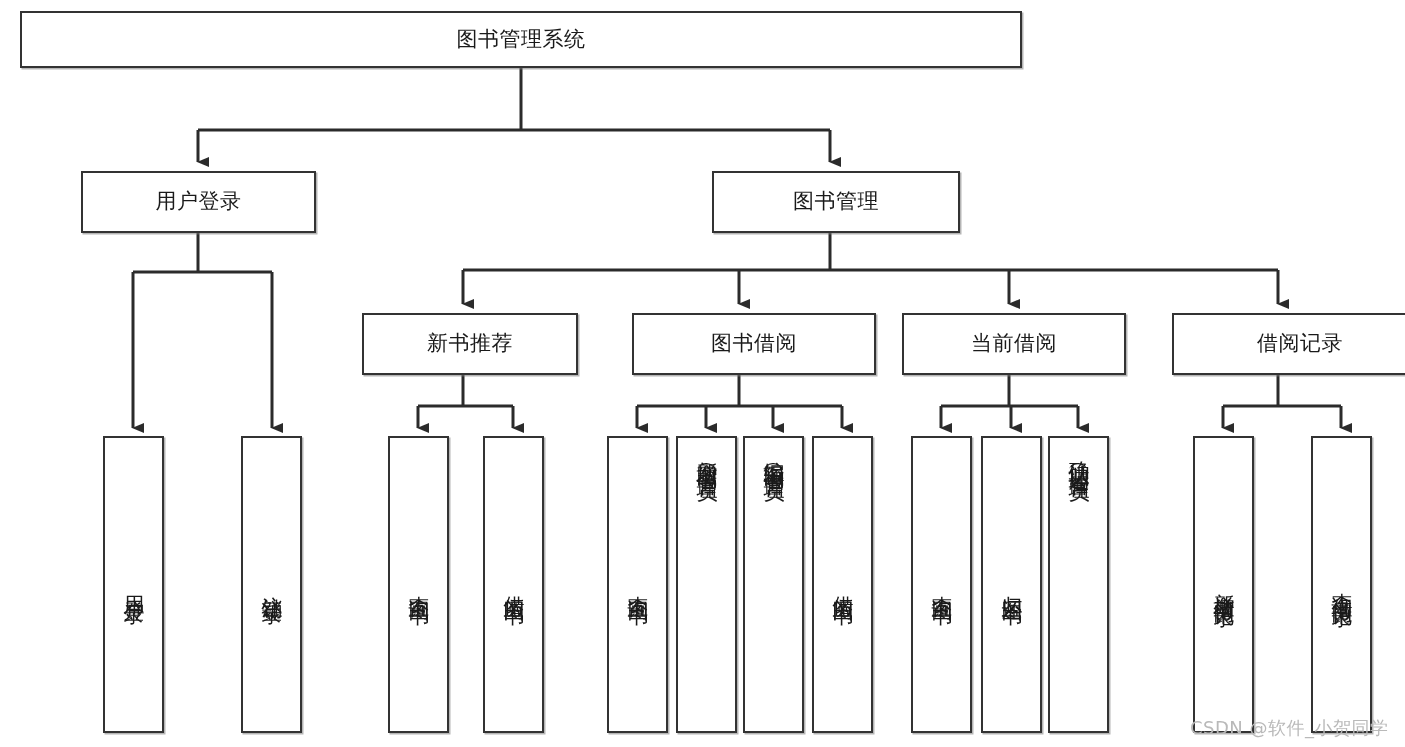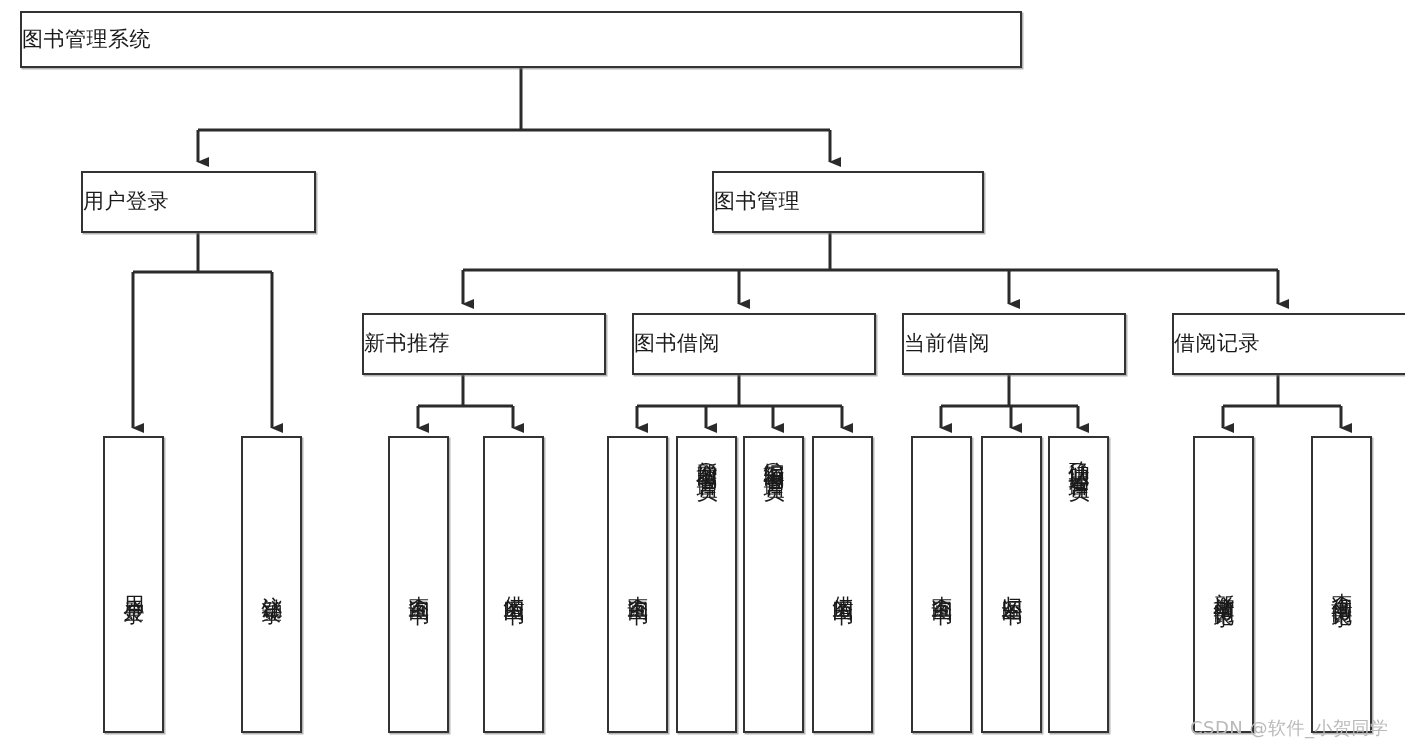--- a/index.html
+++ b/index.html
@@ -26,20 +26,21 @@
     height: 747px;
   }
   .node-box {
     position: absolute;
     box-sizing: border-box;
     background: #ffffff;
     border: 2px solid #333333;
     box-shadow: 1.5px 1.5px 0 0 rgba(120,120,120,0.55);
     display: flex;
     align-items: center;
+    justify-content: center;
   }
   .node-label-h {
     font-size: 21px;
     color: #1a1a1a;
     letter-spacing: 0.5px;
     white-space: nowrap;
     line-height: 1.2;
   }
   .node-label-v {
     font-size: 21px;
@@ -126,25 +127,25 @@
     </g>
   </svg>
 
   <div class="node-box" style="left:20px; top:11px; width:1002px; height:57px;">
     <span class="node-label-h">图书管理系统</span>
   </div>
 
   <div class="node-box" style="left:81px; top:171px; width:235px; height:62px;">
     <span class="node-label-h">用户登录</span>
   </div>
-  <div class="node-box" style="left:712px; top:171px; width:272px; height:62px;">
+  <div class="node-box" style="left:712px; top:171px; width:248px; height:62px;">
     <span class="node-label-h">图书管理</span>
   </div>
 
-  <div class="node-box" style="left:362px; top:313px; width:244px; height:62px;">
+  <div class="node-box" style="left:362px; top:313px; width:216px; height:62px;">
     <span class="node-label-h">新书推荐</span>
   </div>
   <div class="node-box" style="left:632px; top:313px; width:244px; height:62px;">
     <span class="node-label-h">图书借阅</span>
   </div>
   <div class="node-box" style="left:902px; top:313px; width:224px; height:62px;">
     <span class="node-label-h">当前借阅</span>
   </div>
   <div class="node-box" style="left:1172px; top:313px; width:256px; height:62px;">
     <span class="node-label-h">借阅记录</span>

